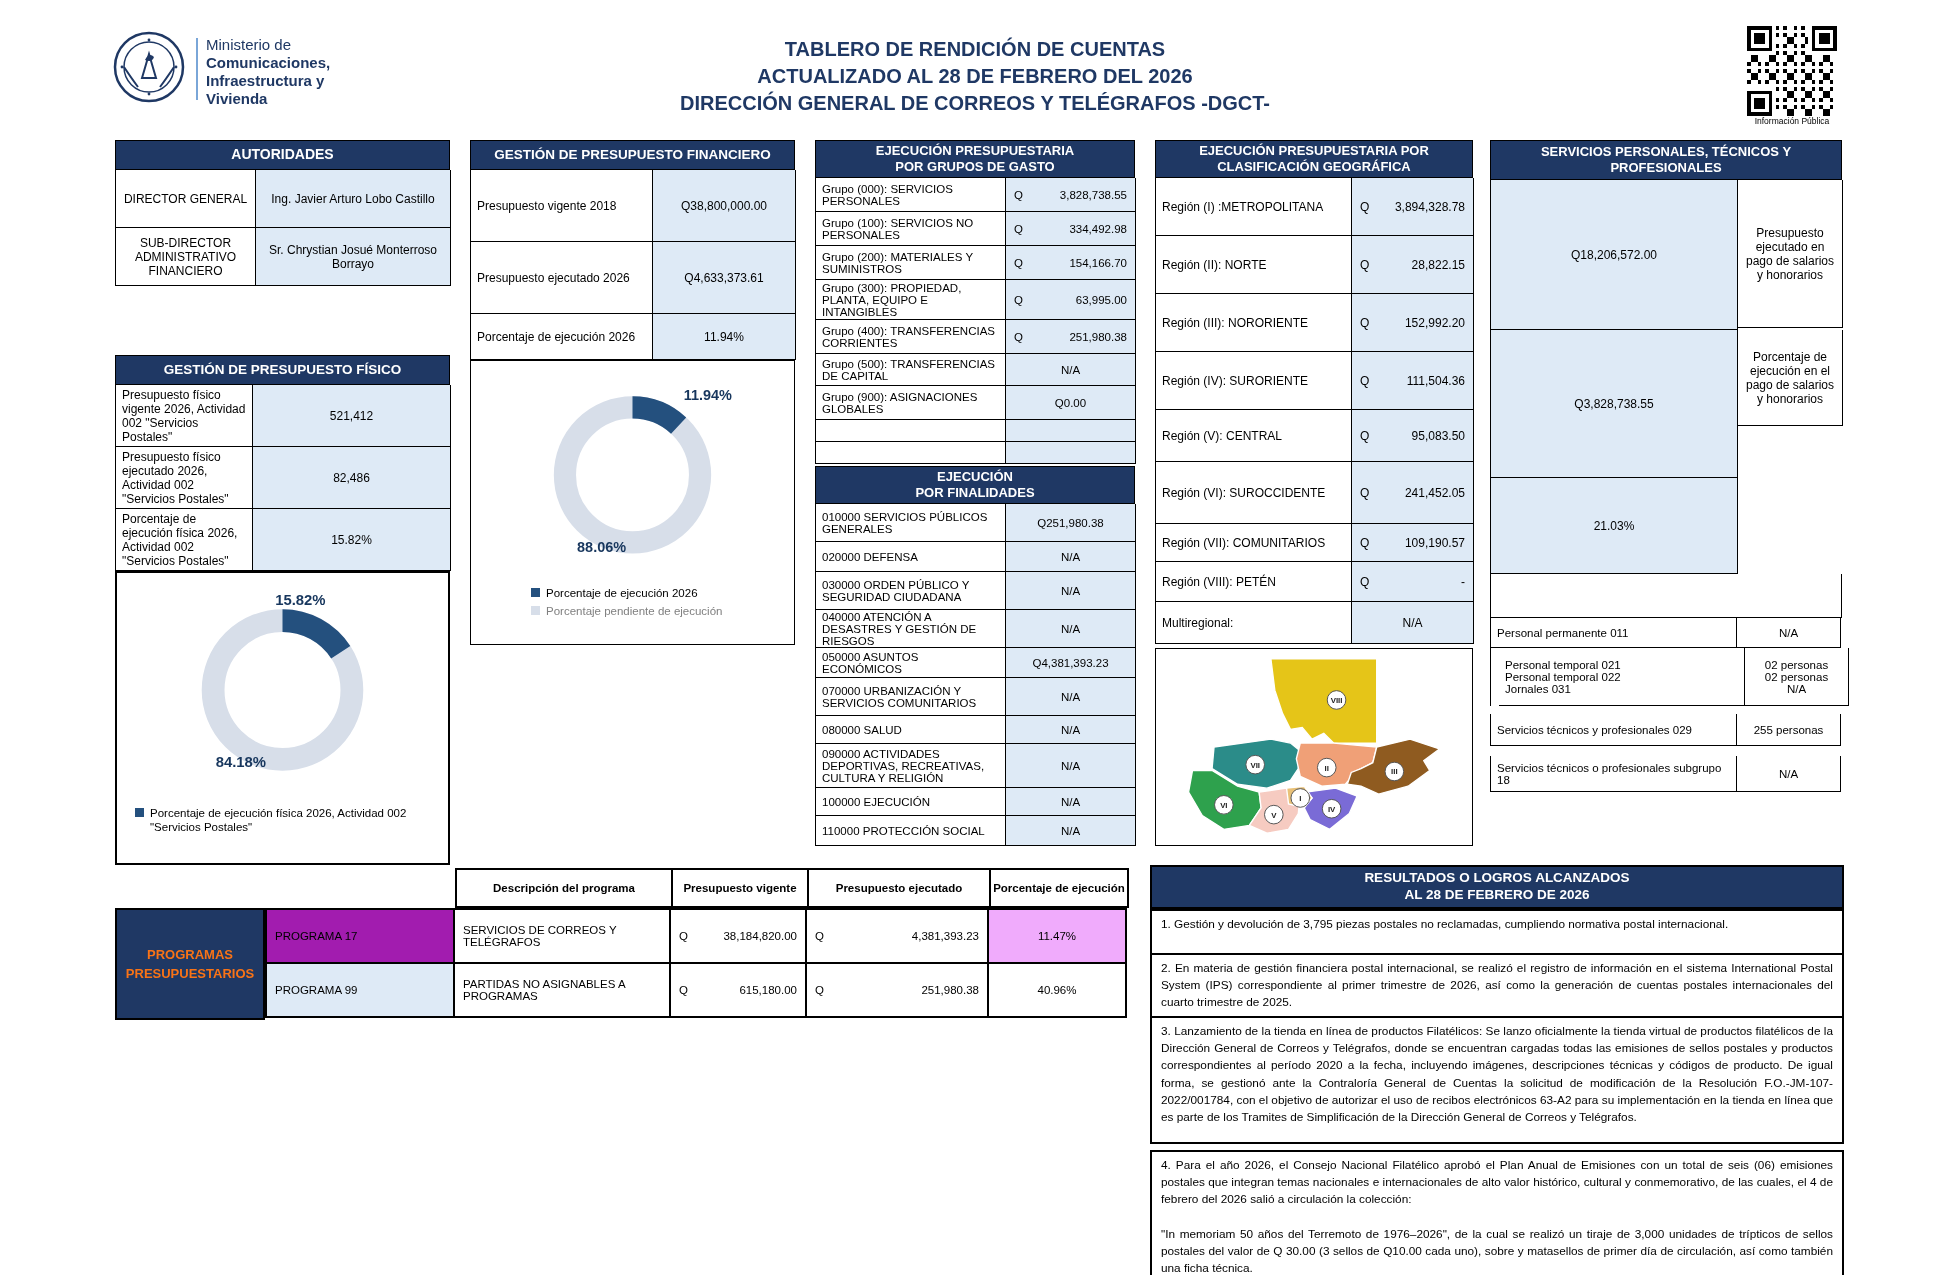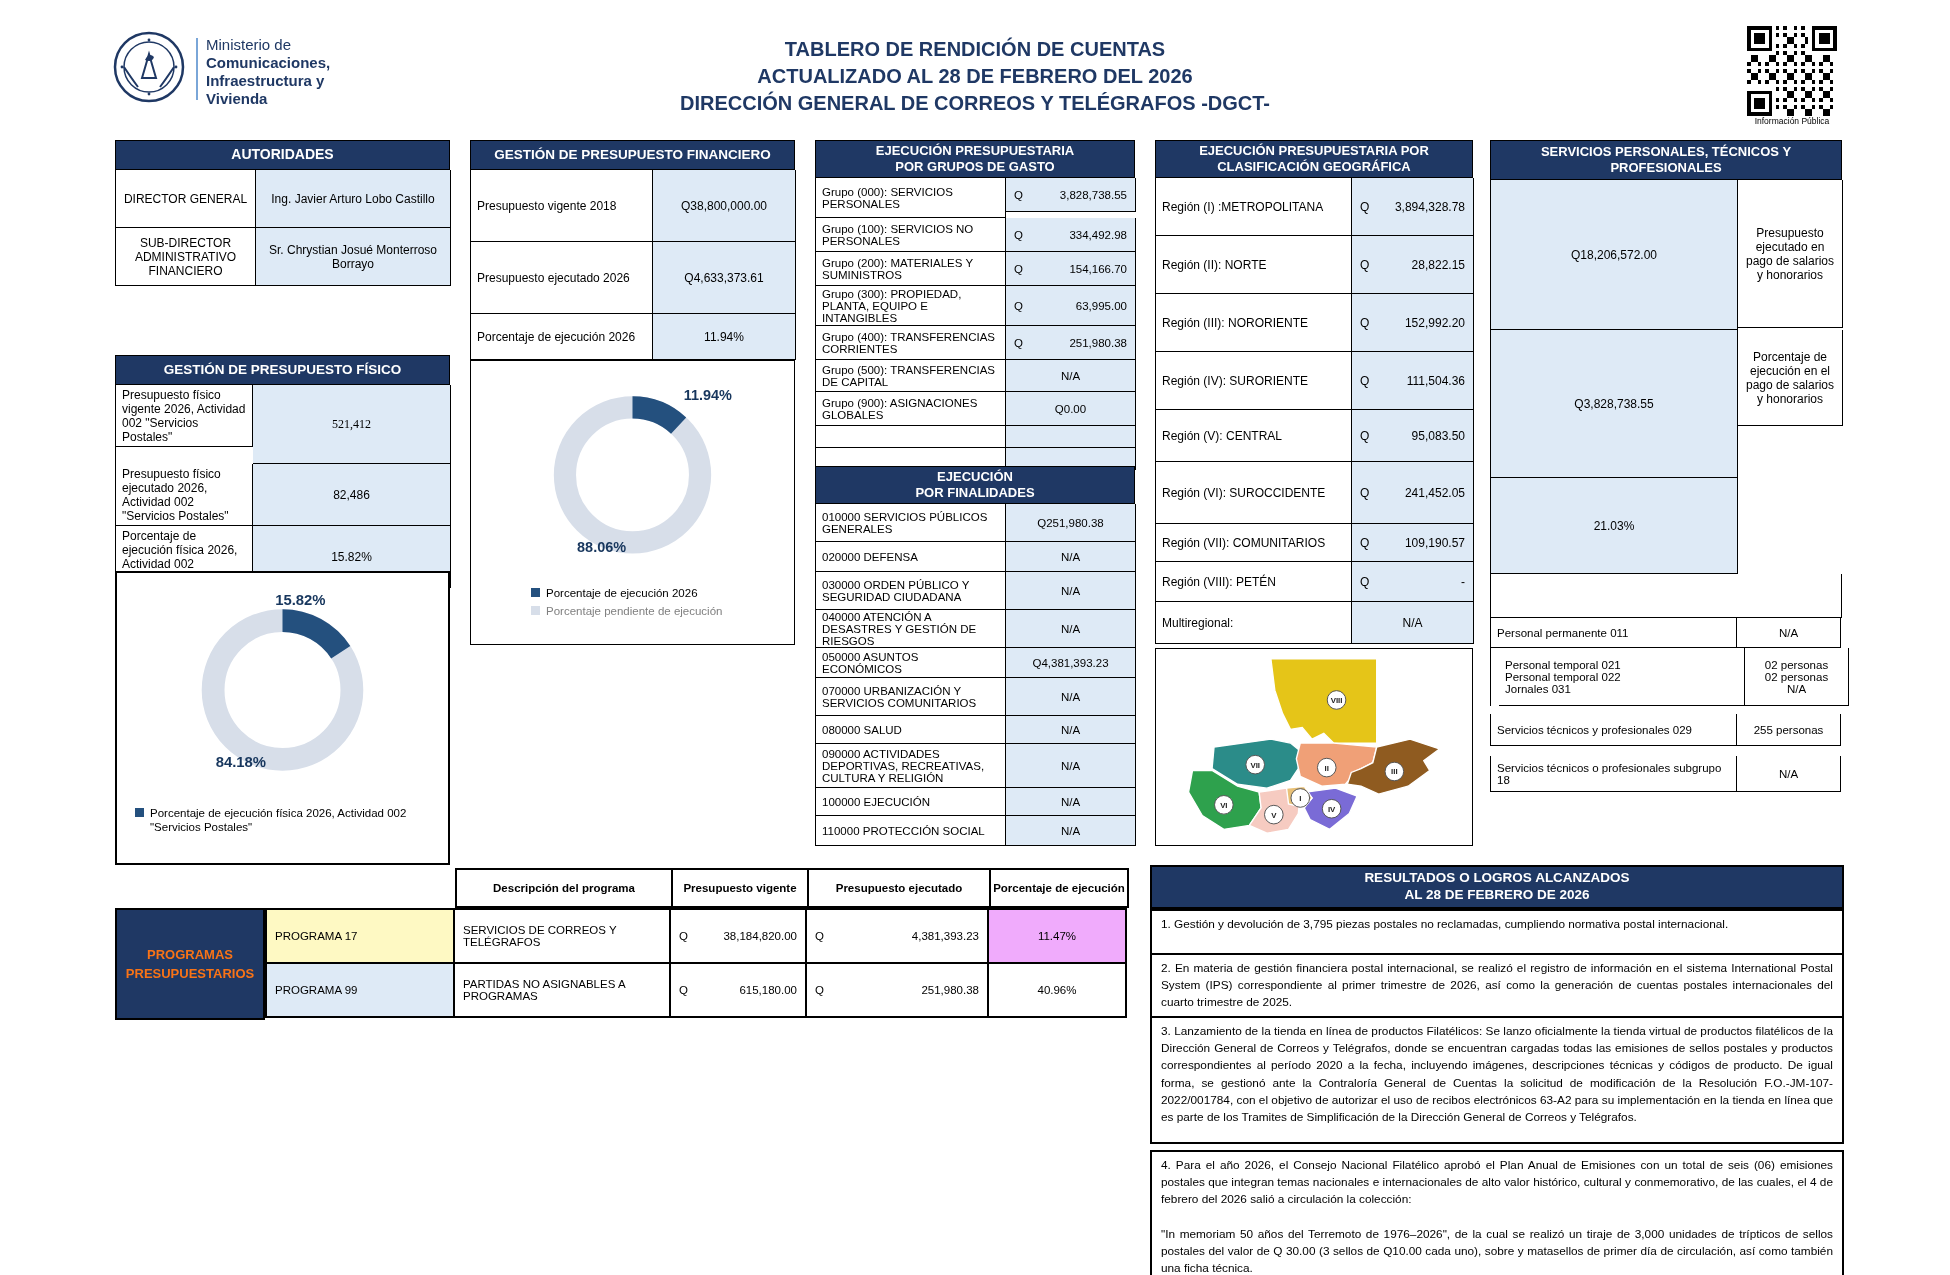--- a/index.html
+++ b/index.html
@@ -216,21 +216,21 @@
   <div class="abs grid-table" id="tbl-autoridades" style="left:115px;top:170px;width:335px;grid-template-columns:140px 195px;">
       <div class="cell lbl center-lbl" style="height: 58px; font-size: 12px;">DIRECTOR GENERAL</div>
       <div class="cell val" style="height: 58px;">Ing. Javier Arturo Lobo Castillo</div>
       <div class="cell lbl center-lbl" style="height: 58px; font-size: 12px;">SUB-DIRECTOR ADMINISTRATIVO FINANCIERO</div>
       <div class="cell val" style="height: 58px;">Sr. Chrystian Josué Monterroso Borrayo</div>
     </div>
 
   <div class="abs panel-header" style="left:115px;top:355px;width:335px;height:30px;font-size:13.5px;">GESTIÓN DE PRESUPUESTO FÍSICO</div>
   <div class="abs grid-table" id="tbl-fisico" style="left:115px;top:385px;width:335px;grid-template-columns:137px 198px;">
       <div class="cell lbl" style="height: 62px;">Presupuesto físico vigente 2026, Actividad 002 "Servicios Postales"</div>
-      <div class="cell val" style="height: 79px; font-family: Liberation Serif, serif;">521,412</div>
+      <div class="cell val" style="height: 62px;">521,412</div>
       <div class="cell lbl" style="height: 62px;">Presupuesto físico ejecutado 2026, Actividad 002 "Servicios Postales"</div>
       <div class="cell val" style="height: 62px;">82,486</div>
       <div class="cell lbl" style="height: 62px;">Porcentaje de ejecución física 2026, Actividad 002 "Servicios Postales"</div>
       <div class="cell val" style="height: 62px;">15.82%</div>
     </div>
 
   <div class="abs donut-box" style="left:115px;top:571px;width:335px;height:294px;">
     <svg id="donut-fisico" viewBox="0 0 300 230" width="331" height="228">
         <circle cx="150" cy="118" r="70" fill="none" stroke="#D7DEE9" stroke-width="23"></circle>
         <circle cx="150" cy="118" r="70" fill="none" stroke="#24507E" stroke-width="23" stroke-dasharray="69.57999409170674 439.822971502571" transform="rotate(-90 150 118)"></circle>
@@ -270,21 +270,21 @@
         <div class="legend-item">
           <span class="legend-swatch" style="background: rgb(215, 222, 233);"></span>
           <span style="color: rgb(128, 128, 128);">Porcentaje pendiente de ejecución</span>
         </div>
       </div>
   </div>
 
   <div class="abs panel-header" style="left:815px;top:140px;width:320px;height:38px;font-size:13px;">EJECUCIÓN PRESUPUESTARIA
 POR GRUPOS DE GASTO</div>
   <div class="abs grid-table" id="tbl-grupos" style="left:815px;top:178px;width:320px;grid-template-columns:190px 130px;">
-      <div class="cell lbl" style="height: 40px; font-size: 11.5px;">Grupo (000): SERVICIOS PERSONALES</div>
+      <div class="cell lbl" style="height: 34px; font-size: 11.5px;">Grupo (000): SERVICIOS PERSONALES</div>
       <div class="cell val money" style="height: 34px; justify-content: space-between; font-size: 11.5px;">
         <span>Q</span>
         <span>3,828,738.55</span>
       </div>
       <div class="cell lbl" style="height: 34px; font-size: 11.5px;">Grupo (100): SERVICIOS NO PERSONALES</div>
       <div class="cell val money" style="height: 34px; justify-content: space-between; font-size: 11.5px;">
         <span>Q</span>
         <span>334,492.98</span>
       </div>
       <div class="cell lbl" style="height: 34px; font-size: 11.5px;">Grupo (200): MATERIALES Y SUMINISTROS</div>
@@ -449,21 +449,21 @@
   <div class="abs" id="prog-headers" style="left:455px;top:868px;width:680px;height:40px;display:flex;">
       <div style="width: 218px; border: 2px solid rgb(0, 0, 0); margin-left: 0px; display: flex; align-items: center; justify-content: center; font-weight: bold; font-size: 11.5px; text-align: center; background: rgb(255, 255, 255);">Descripción del programa</div>
       <div style="width: 138px; border: 2px solid rgb(0, 0, 0); margin-left: -2px; display: flex; align-items: center; justify-content: center; font-weight: bold; font-size: 11.5px; text-align: center; background: rgb(255, 255, 255);">Presupuesto vigente</div>
       <div style="width: 184px; border: 2px solid rgb(0, 0, 0); margin-left: -2px; display: flex; align-items: center; justify-content: center; font-weight: bold; font-size: 11.5px; text-align: center; background: rgb(255, 255, 255);">Presupuesto ejecutado</div>
       <div style="width: 140px; border: 2px solid rgb(0, 0, 0); margin-left: -2px; display: flex; align-items: center; justify-content: center; font-weight: bold; font-size: 11.5px; text-align: center; background: rgb(255, 255, 255);">Porcentaje de ejecución</div>
     </div>
   <div class="abs" style="left:115px;top:908px;width:150px;height:112px;background:#1F3864;border:2px solid #000;color:#f97316;font-weight:bold;font-size:13px;display:flex;align-items:center;justify-content:center;text-align:center;white-space:pre-line;line-height:1.5;">PROGRAMAS
 PRESUPUESTARIOS</div>
   <div class="abs" id="prog-rows" style="left:265px;top:908px;width:870px;">
       <div style="display: flex; height: 56px; margin-top: 0px;">
-        <div style="width: 190px; border: 2px solid rgb(0, 0, 0); margin-left: 0px; display: flex; align-items: center; font-size: 11.5px; padding: 2px 8px; background: #fef9c3;">PROGRAMA 17</div>
+        <div style="width: 190px; border: 2px solid rgb(0, 0, 0); margin-left: 0px; display: flex; align-items: center; font-size: 11.5px; padding: 2px 8px; background: #a21caf;">PROGRAMA 17</div>
         <div style="width: 218px; border: 2px solid rgb(0, 0, 0); margin-left: -2px; display: flex; align-items: center; font-size: 11.5px; padding: 2px 8px; background: rgb(255, 255, 255);">SERVICIOS DE CORREOS Y TELÉGRAFOS</div>
         <div style="width: 138px; border: 2px solid rgb(0, 0, 0); margin-left: -2px; display: flex; align-items: center; font-size: 11.5px; padding: 2px 8px; background: rgb(255, 255, 255); justify-content: space-between;">
           <span>Q</span>
           <span>38,184,820.00</span>
         </div>
         <div style="width: 184px; border: 2px solid rgb(0, 0, 0); margin-left: -2px; display: flex; align-items: center; font-size: 11.5px; padding: 2px 8px; background: rgb(255, 255, 255); justify-content: space-between;">
           <span>Q</span>
           <span>4,381,393.23</span>
         </div>
         <div style="width: 140px; border: 2px solid rgb(0, 0, 0); margin-left: -2px; display: flex; align-items: center; font-size: 11.5px; padding: 2px 8px; background: #f0abfc; justify-content: center;">11.47%</div>

